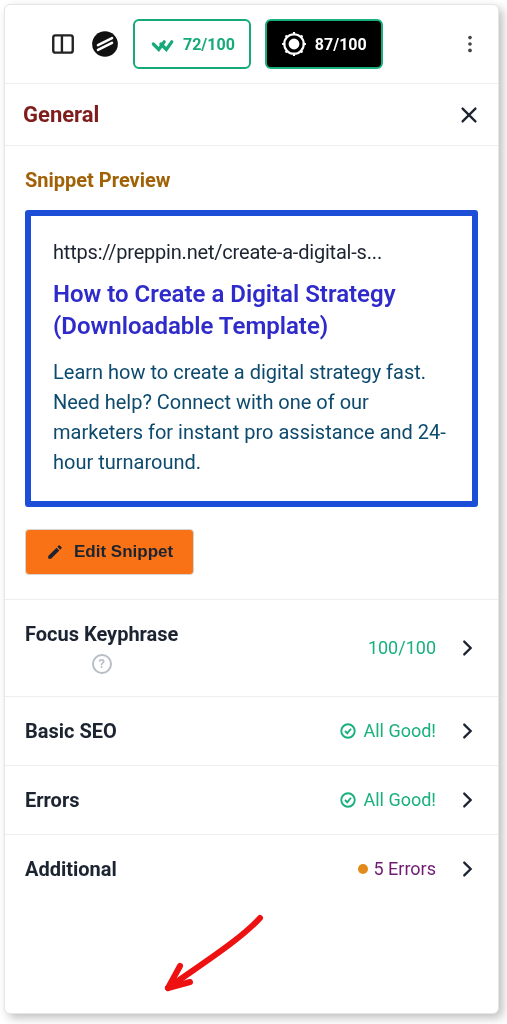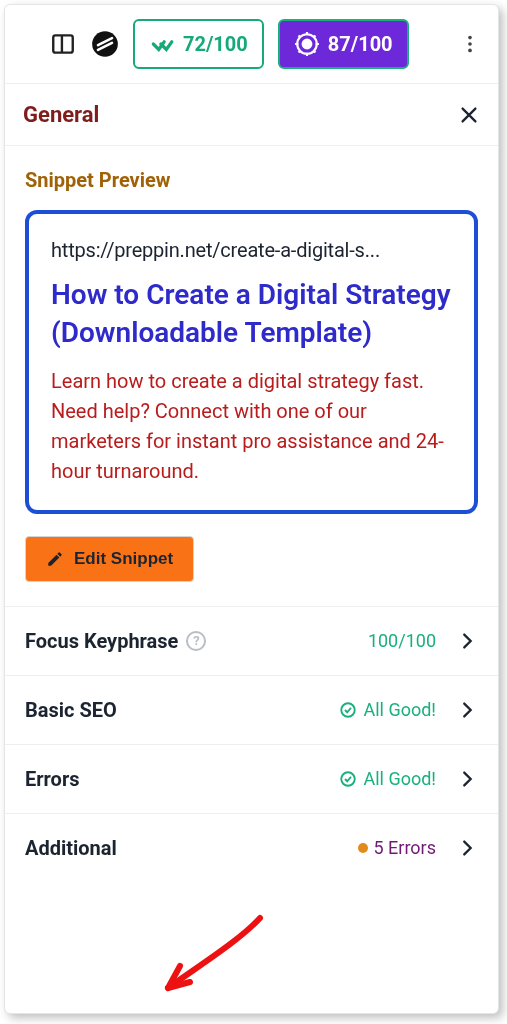--- a/index.html
+++ b/index.html
@@ -32,25 +32,25 @@
   .topbar .icon-btn {
     width: 28px; height: 28px;
     display: flex; align-items: center; justify-content: center;
   }
   .score-badge {
     display: flex; align-items: center; gap: 8px;
     border: 2px solid #16a97a;
     border-radius: 6px;
     padding: 10px 14px;
     font-weight: 700;
-    font-size: 20px;
+    font-size: 16px;
     color: #16a97a;
   }
   .score-badge.solid {
-    background: #6d28d9;
+    background: #000000;
     color: #fff;
     border-color: #18b07b;
   }
   .score-badge svg { width: 26px; height: 26px; }
   .kebab {
     margin-left: auto;
     width: 24px; height: 24px;
     display:flex;align-items:center;justify-content:center;
     color: #444;
   }
@@ -60,52 +60,52 @@
     padding: 18px 18px;
     border-bottom: 1px solid #eee;
   }
   .section-hdr h2 {
     font-size: 22px; font-weight: 700; color: #7f1d1d;
   }
   .close-x { width:22px;height:22px;color:#1b2430; }
   .snippet-block { padding: 22px 20px 24px; border-bottom:1px solid #eee;}
   .snippet-title { font-size: 20px; font-weight:700; color:#a16207; margin-bottom:18px;}
   .snippet-card {
-    border:4px solid #1d4ed8; border-radius:12px;
+    border:6px solid #1d4ed8; border-radius:3px;
     padding: 24px 22px;
   }
   .snippet-url {
     font-size: 20px; color:#1b2430; letter-spacing:-0.2px;
     white-space: nowrap; overflow: hidden; text-overflow: ellipsis;
     margin-bottom: 14px;
   }
   .snippet-headline {
-    color:#2f2aca; font-size: 28px; font-weight:600;
+    color:#2f2aca; font-size: 24px; font-weight:600;
     line-height:1.35; margin-bottom:14px;
   }
   .snippet-desc {
-    color:#b91c1c; font-size: 20px; line-height:1.5;
+    color:#0c4a6e; font-size: 20px; line-height:1.5;
   }
   .edit-btn {
     margin-top: 22px;
     display:inline-flex; align-items:center; gap:10px;
     border:1px solid #d4d4d4; background:#f97316;
     border-radius:4px; padding: 12px 20px;
     font-weight:700; font-size:17px; color:#1b2430;
     cursor:pointer;
   }
   .row {
     display:flex; align-items:center;
     padding: 22px 20px;
     border-bottom:1px solid #eee;
     gap:10px;
   }
   .row-label {
     font-size: 20px; font-weight:700; color:#1b2430;
-    display:flex; align-items:center; gap:8px;
+    display:flex; align-items:center; gap:8px;flex-direction:column;
   }
   .row-status {
     margin-left:auto;
     font-size: 18px; font-weight:400;
     display:flex; align-items:center; gap:6px;
   }
   .row-status.green { color:#18b07b; }
   .row-status.orange { color:#701a75; }
   .chev { width:22px; height:22px; color:#1b2430; flex-shrink:0; margin-left:10px;}
   .help-icon {

